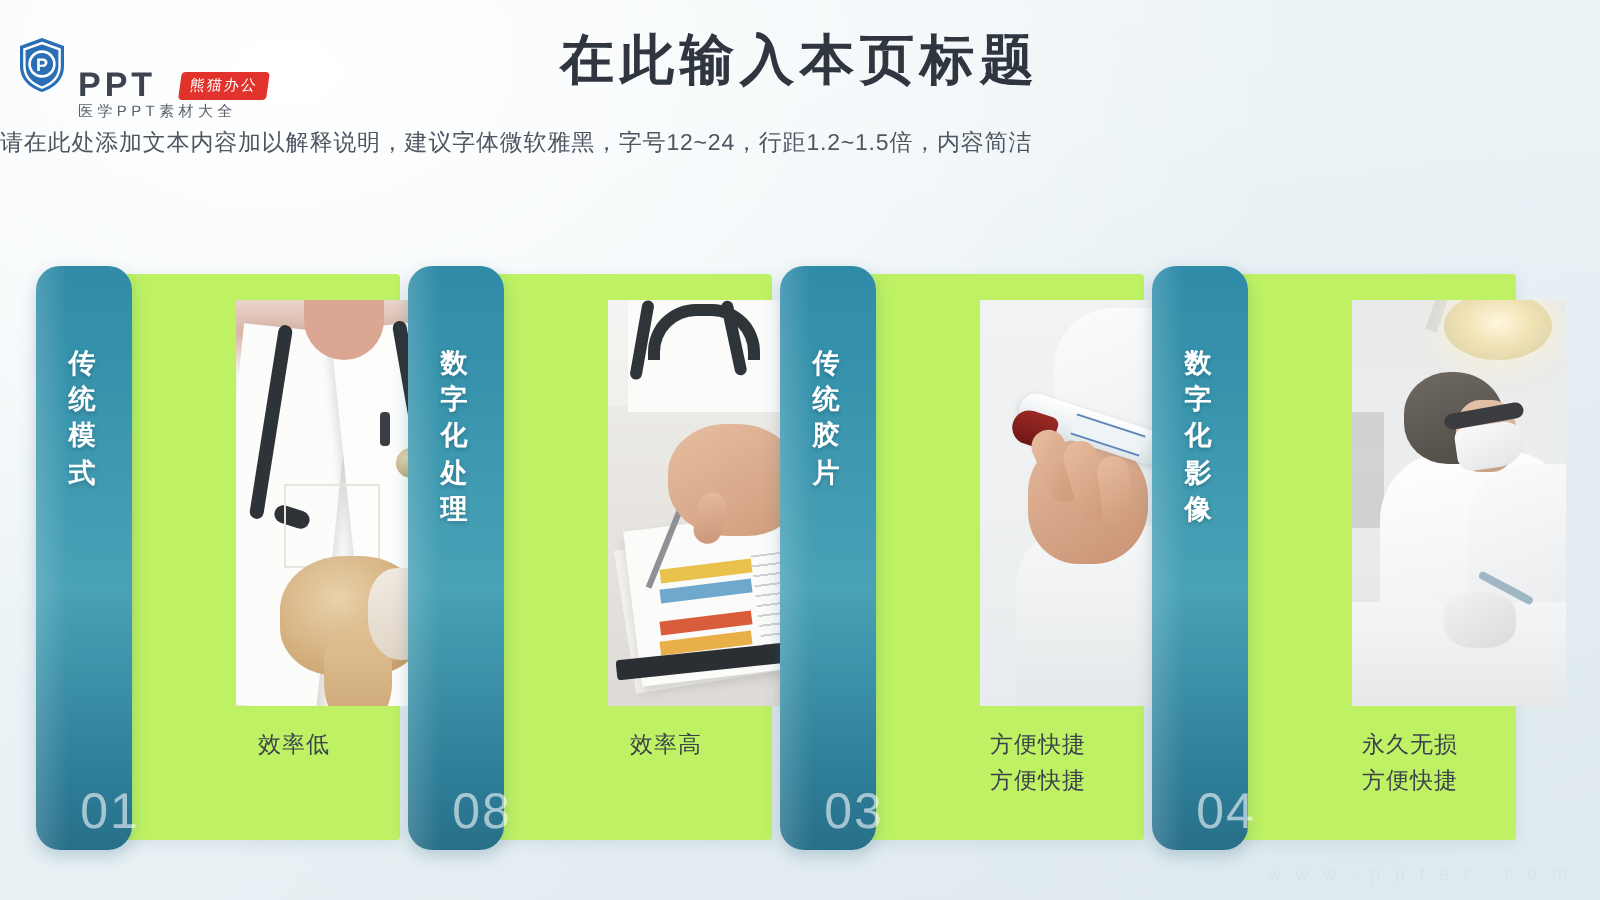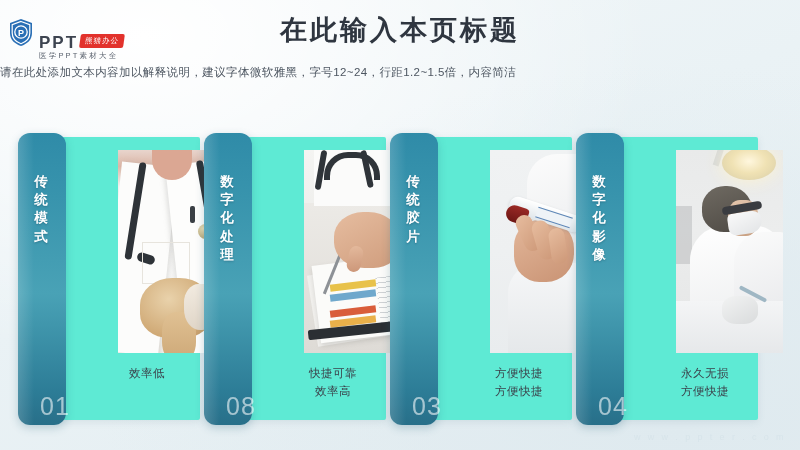--- a/index.html
+++ b/index.html
@@ -11,21 +11,21 @@
       radial-gradient(ellipse at 85% 95%, #dfeaef 0%, rgba(223,234,239,0) 60%),
       linear-gradient(160deg,#f2f7f9 0%,#eaf2f5 45%,#e3edf1 100%);
     position:relative;
   }
 
   
   .logo{position:absolute;left:8px;top:6px;display:flex;align-items:center;gap:5px;}
   .shield{width:26px;height:29px;position:relative;flex:none;}
   .shield svg{display:block;}
   .logo-txt{display:flex;flex-direction:column;gap:1px;}
-  .logo-row1{display:flex;align-items:flex-start;gap:2px;margin-top:28px;}
+  .logo-row1{display:flex;align-items:center;gap:12px;margin-top:28px;}
   .ppt-word{font-size:17px;font-weight:bold;color:#3d4450;letter-spacing:2px;line-height:1;}
   .badge{background:#e2322c;color:#fff;font-size:7.5px;line-height:1;padding:3px 5px 3px 5px;
          border-radius:2px;letter-spacing:1px;transform:skewX(-8deg);white-space:nowrap;}
   .logo-sub{font-size:7.5px;color:#5a626e;letter-spacing:2.2px;line-height:1;white-space:nowrap;}
 
   
   .page-title{
     position:absolute;left:0;right:0;top:12px;text-align:center;
     font-size:27px;font-weight:bold;color:#2f3640;letter-spacing:3px;
   }
@@ -38,21 +38,21 @@
   
   .cards{position:absolute;left:18px;top:133px;width:764px;height:292px;}
   .card{position:absolute;top:0;height:292px;width:182px;}
   .card:nth-child(1){left:0;}
   .card:nth-child(2){left:186px;}
   .card:nth-child(3){left:372px;}
   .card:nth-child(4){left:558px;}
 
   .panel{
     position:absolute;left:38px;top:4px;width:144px;height:283px;
-    background:#5eead4;border-radius:2px;
+    background:#bef264;border-radius:2px;
     box-shadow:0 2px 7px rgba(110,140,155,.16);
   }
   .tab{
     position:absolute;left:0;top:0;width:48px;height:292px;
     border-radius:12px 12px 12px 12px;
     background:linear-gradient(180deg,#2f8ba8 0%,#3894ad 22%,#49a2b6 55%,#2d7d97 88%,#286f89 100%);
     box-shadow:0 3px 8px rgba(40,100,125,.25);
     overflow:hidden;
   }
   .tab::after{
@@ -260,21 +260,20 @@
           <div class="bar b2"></div>
           <div class="bar b3"></div>
           <div class="bar b4"></div>
         <div class="lines"></div>
           <div class="binder"></div>
         <div class="pen2"></div>
           <div class="hand2"></div>
           <div class="finger"></div>
       </div>
       <div class="caption">
-        <span>快捷可靠</span>
         <span>效率高</span>
       </div>
     </div>
     <div class="tab">
       <div class="tab-label">
           <span>数</span>
           <span>字</span>
           <span>化</span>
           <span>处</span>
           <span>理</span>

